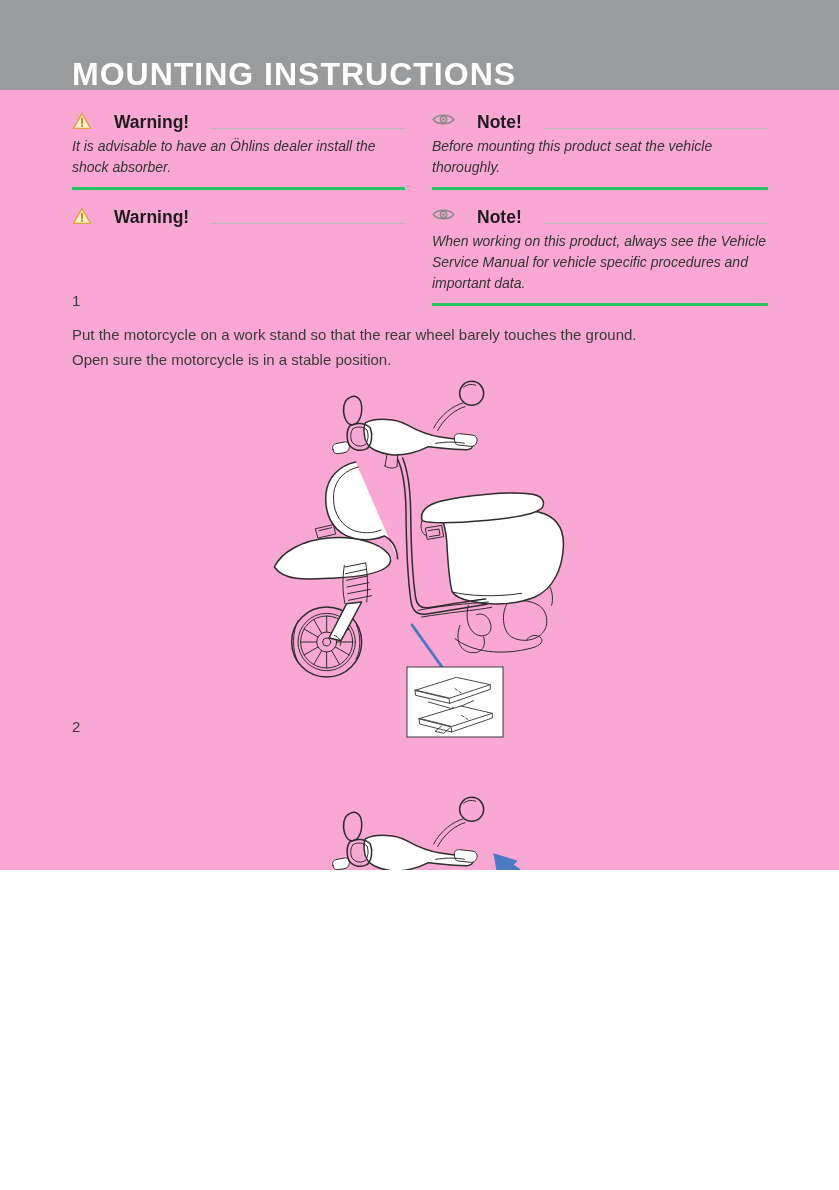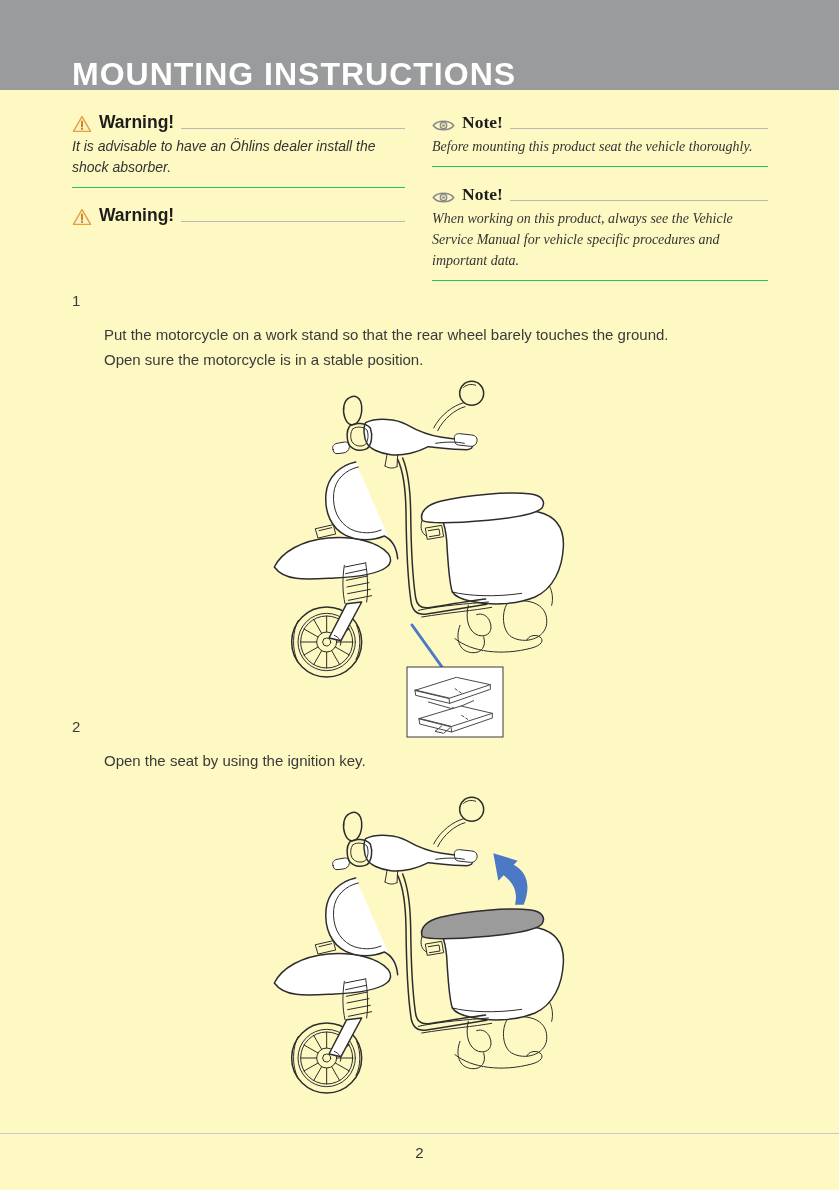--- a/index.html
+++ b/index.html
@@ -1,38 +1,38 @@
 <!DOCTYPE html>
 <html><head>
 <meta charset="utf-8">
 <style>
   html,body{margin:0;padding:0;background:#ffffff;}
-  .page{position:relative;width:839px;height:1190px;background:#fef9c3;overflow:hidden;
+  .page{position:relative;width:839px;height:870px;background:#f9a8d4;overflow:hidden;
         font-family:"Liberation Sans",sans-serif;color:#333;}
   
   .header-bar{position:absolute;top:0;left:0;width:839px;height:90px;background:#9a9b9d;}
   .header-bar h1{margin:0;position:absolute;left:72px;bottom:-3px;font-size:32px;font-weight:bold;
         letter-spacing:1px;color:#ffffff;white-space:nowrap;}
   
   .notices{position:absolute;top:112px;left:72px;width:696px;display:flex;gap:27px;}
   .ncol{display:flex;flex-direction:column;}
   .ncol.left{width:333px;}
-  .ncol.right{width:336px;font-family:Liberation Serif, serif;}
+  .ncol.right{width:336px;}
   .notice{margin-bottom:17px;}
-  .notice-head{display:flex;align-items:flex-end;gap:7px;}
+  .notice-head{display:flex;align-items:flex-start;gap:22px;}
   .notice-head .nlabel{font-size:17.5px;font-weight:bold;color:#1d1d1d;white-space:nowrap;}
   .head-rule{flex:1;height:1px;background:#b9b9b9;align-self:flex-end;margin-bottom:4px;}
   .notice-body{font-style:italic;font-size:14px;line-height:1.5;color:#333;
-        padding:3px 0 9px 0;border-bottom:1px solid #22c55e;}
+        padding:3px 0 9px 0;border-bottom:3px solid #22c55e;}
   .nicon{flex:0 0 auto;display:block;}
   
   .step{position:absolute;left:72px;width:700px;font-size:15px;color:#3a3a3a;}
   .step .num{line-height:22px;}
   .step .lines{margin-top:10px;}
-  .step .lines div{line-height:25px;margin-left:32px;}
+  .step .lines div{line-height:25px;}
   
   .figure1{position:absolute;left:255px;top:372px;width:330px;height:380px;}
   .figure2{position:absolute;left:255px;top:788px;width:330px;height:330px;}
   .figure2 svg{--seat-fill:#9b9b9b;}
   svg.sketch{display:block;width:100%;height:100%;}
   .art{stroke:#2d2d2d;fill:none;stroke-width:4.5;stroke-linecap:round;stroke-linejoin:round;}
   .thin{stroke-width:3;}
   
   .footer-rule{position:absolute;left:0;top:1133px;width:839px;height:1px;background:#c9c9c9;}
   .page-number{position:absolute;top:1144px;left:0;width:839px;text-align:center;
@@ -189,23 +189,20 @@
           <path d="M492,1040 L494,1056 L590,1080 L588,1064 Z M712,1024 L712,1038 L590,1080" fill="none"></path>
           <path d="M560,1062 L540,1078 L566,1084 L584,1068" fill="none"></path>
           <path d="M600,950 l20,14 M620,1030 l18,12" fill="none" stroke-dasharray="8 7"></path>
         </g>
       </g>
     </svg>
   </div>
 
   <div class="step" style="top:716px;">
     <div class="num">2</div>
-    <div class="lines">
-      <div>Open the seat by using the ignition key.</div>
-    </div>
   </div>
 
   <div class="figure2">
     <svg class="sketch" viewBox="0 0 990 990">
       <use href="#scooter-art"></use>
       <path d="M806,350 C828,296 818,252 776,230 L788,218 L715,196 L730,278 L746,262 C780,288 788,318 780,350 Z" fill="#4b79c6" stroke="none"></path>
     </svg>
   </div>
 
   <div class="footer-rule"></div>

